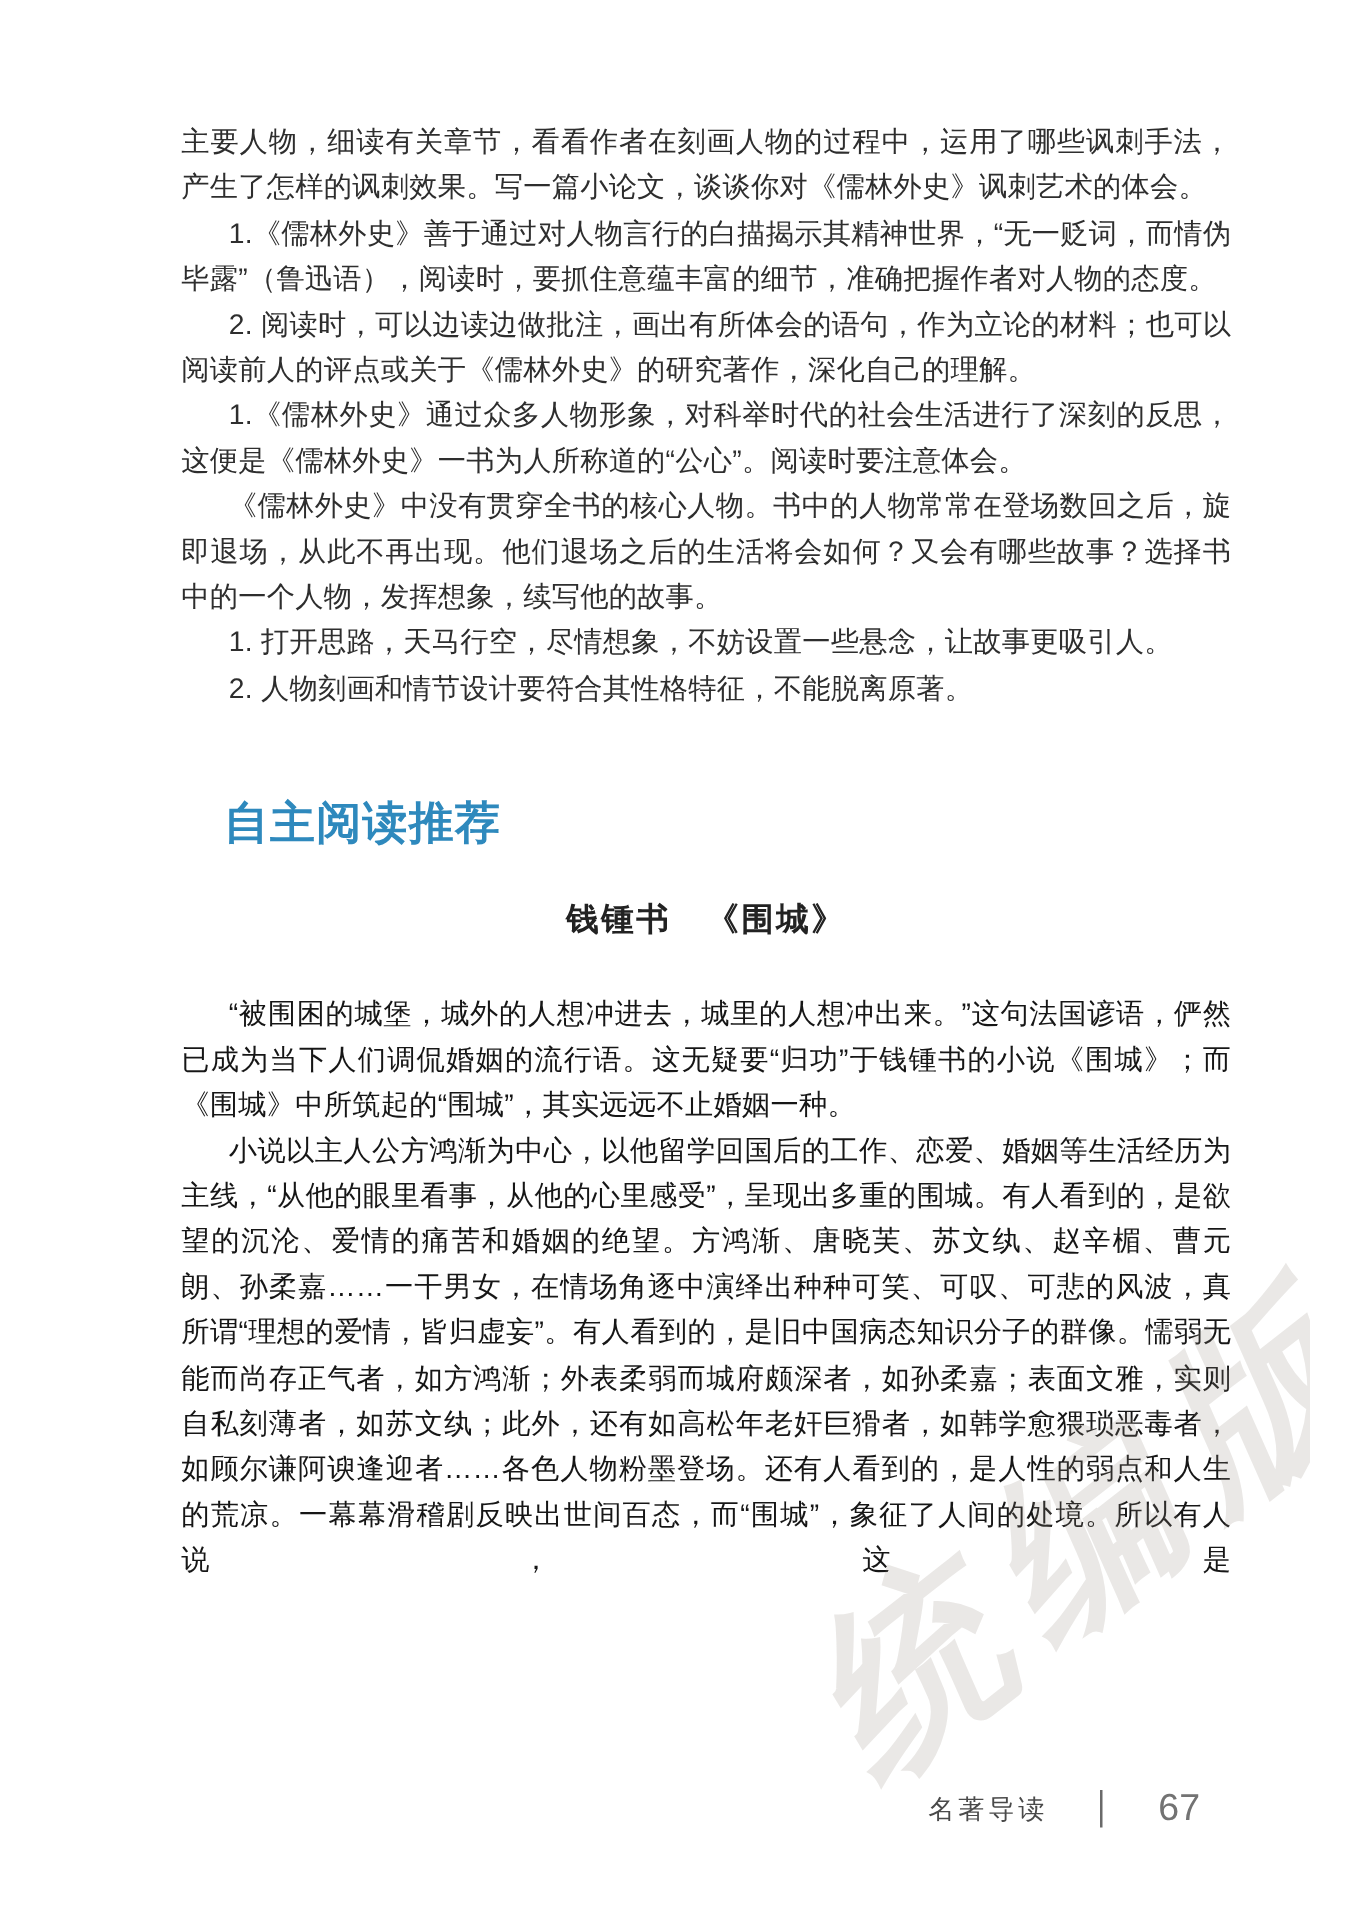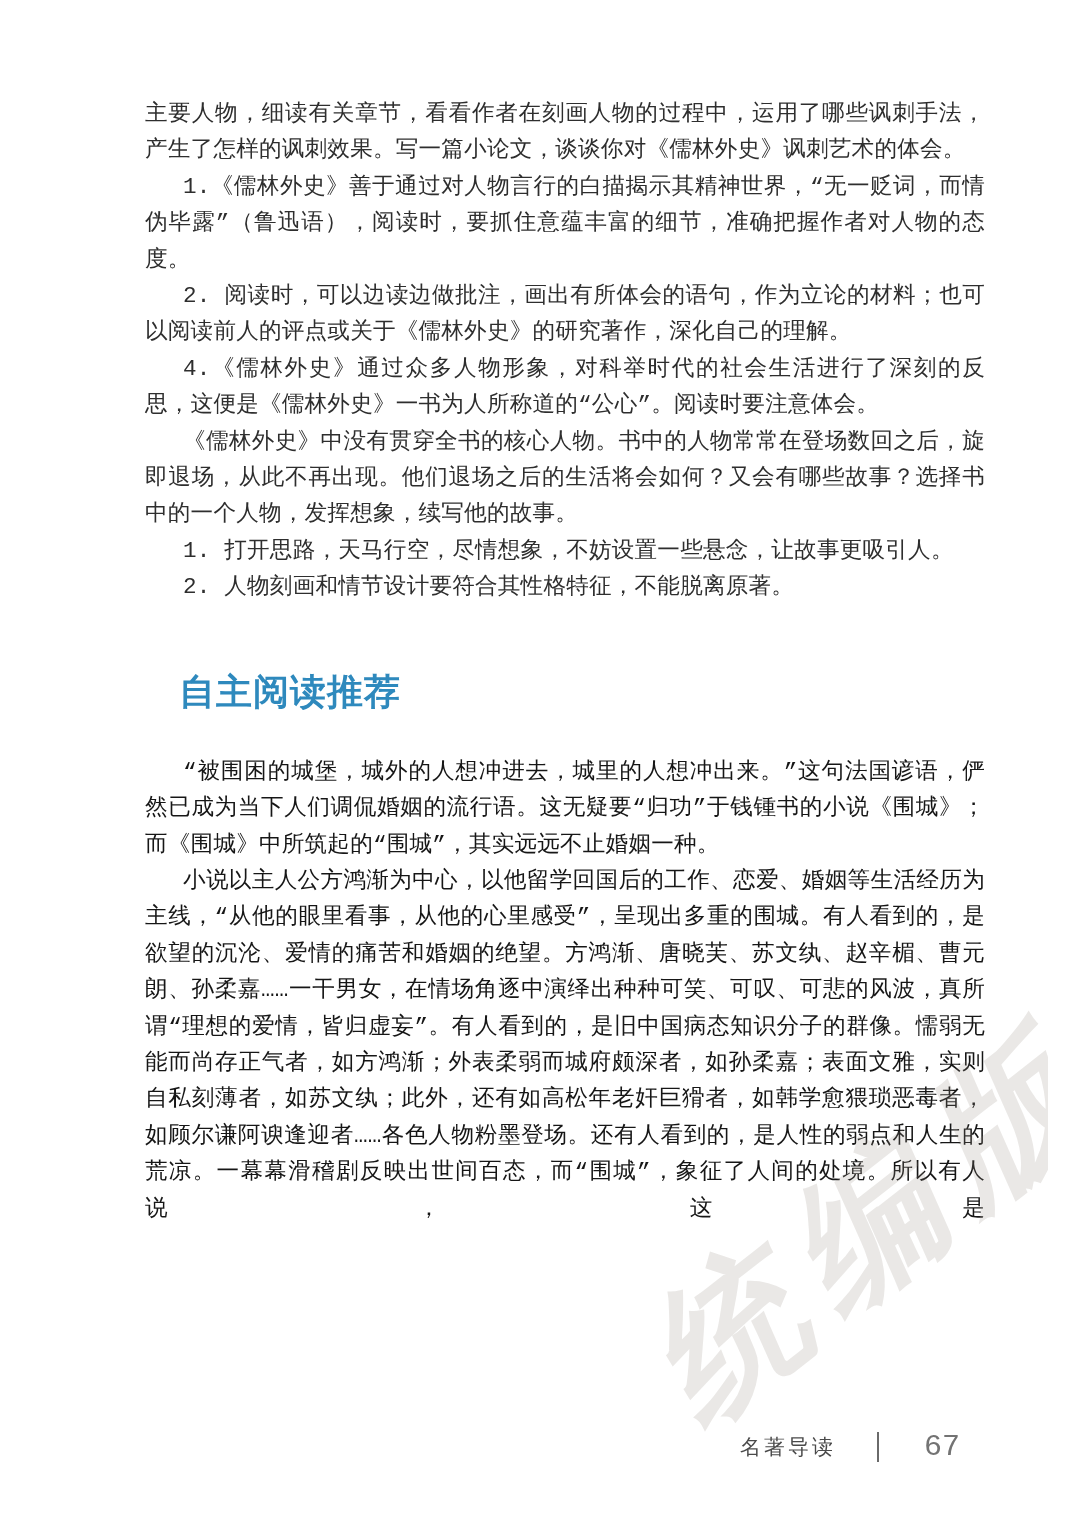--- a/index.html
+++ b/index.html
@@ -2,21 +2,21 @@
 <html><head>
 <meta charset="utf-8">
 <style>
   html, body { margin: 0; padding: 0; background: #ffffff; }
   .page {
     position: relative;
     width: 1048px;
     height: 1526px;
     background: #ffffff;
     overflow: hidden;
-    font-family: Liberation Mono, monospace;
+    font-family: Liberation Sans, sans-serif;
   }
   .content {
     position: absolute;
     left: 145px;
     top: 96px;
     width: 840px;
   }
   .content p {
     margin: 0;
     font-size: 22.6px;
@@ -99,28 +99,29 @@
 <body>
 
 <div class="page">
 
   <div class="content">
 
     <div>
       <p>主要人物，细读有关章节，看看作者在刻画人物的过程中，运用了哪些讽刺手法，产生了怎样的讽刺效果。写一篇小论文，谈谈你对《儒林外史》讽刺艺术的体会。</p>
       <p class="indent">1.《儒林外史》善于通过对人物言行的白描揭示其精神世界，“无一贬词，而情伪毕露”（鲁迅语），阅读时，要抓住意蕴丰富的细节，准确把握作者对人物的态度。</p>
       <p class="indent">2. 阅读时，可以边读边做批注，画出有所体会的语句，作为立论的材料；也可以阅读前人的评点或关于《儒林外史》的研究著作，深化自己的理解。</p>
-      <p class="indent">4.《儒林外史》通过众多人物形象，对科举时代的社会生活进行了深刻的反思，这便是《儒林外史》一书为人所称道的“公心”。阅读时要注意体会。</p>
+      <p class="indent">1.《儒林外史》通过众多人物形象，对科举时代的社会生活进行了深刻的反思，这便是《儒林外史》一书为人所称道的“公心”。阅读时要注意体会。</p>
       <p class="indent">《儒林外史》中没有贯穿全书的核心人物。书中的人物常常在登场数回之后，旋即退场，从此不再出现。他们退场之后的生活将会如何？又会有哪些故事？选择书中的一个人物，发挥想象，续写他的故事。</p>
       <p class="indent">1. 打开思路，天马行空，尽情想象，不妨设置一些悬念，让故事更吸引人。</p>
       <p class="indent">2. 人物刻画和情节设计要符合其性格特征，不能脱离原著。</p>
     </div>
 
     <h2 class="section-heading" style="color: rgb(46, 137, 189);">自主阅读推荐</h2>
 
+    <h3 class="book-heading">钱锺书　《围城》</h3>
 
     <div class="novel-part">
       <p class="indent">“被围困的城堡，城外的人想冲进去，城里的人想冲出来。”这句法国谚语，俨然已成为当下人们调侃婚姻的流行语。这无疑要“归功”于钱锺书的小说《围城》；而《围城》中所筑起的“围城”，其实远远不止婚姻一种。</p>
       <p class="indent runs-over">小说以主人公方鸿渐为中心，以他留学回国后的工作、恋爱、婚姻等生活经历为主线，“从他的眼里看事，从他的心里感受”，呈现出多重的围城。有人看到的，是欲望的沉沦、爱情的痛苦和婚姻的绝望。方鸿渐、唐晓芙、苏文纨、赵辛楣、曹元朗、孙柔嘉……一干男女，在情场角逐中演绎出种种可笑、可叹、可悲的风波，真所谓“理想的爱情，皆归虚妄”。有人看到的，是旧中国病态知识分子的群像。懦弱无能而尚存正气者，如方鸿渐；外表柔弱而城府颇深者，如孙柔嘉；表面文雅，实则自私刻薄者，如苏文纨；此外，还有如高松年老奸巨猾者，如韩学愈猥琐恶毒者，如顾尔谦阿谀逢迎者……各色人物粉墨登场。还有人看到的，是人性的弱点和人生的荒凉。一幕幕滑稽剧反映出世间百态，而“围城”，象征了人间的处境。所以有人说，这是</p>
     </div>
 
   </div>
 
   <div class="watermark">统编版</div>
 

